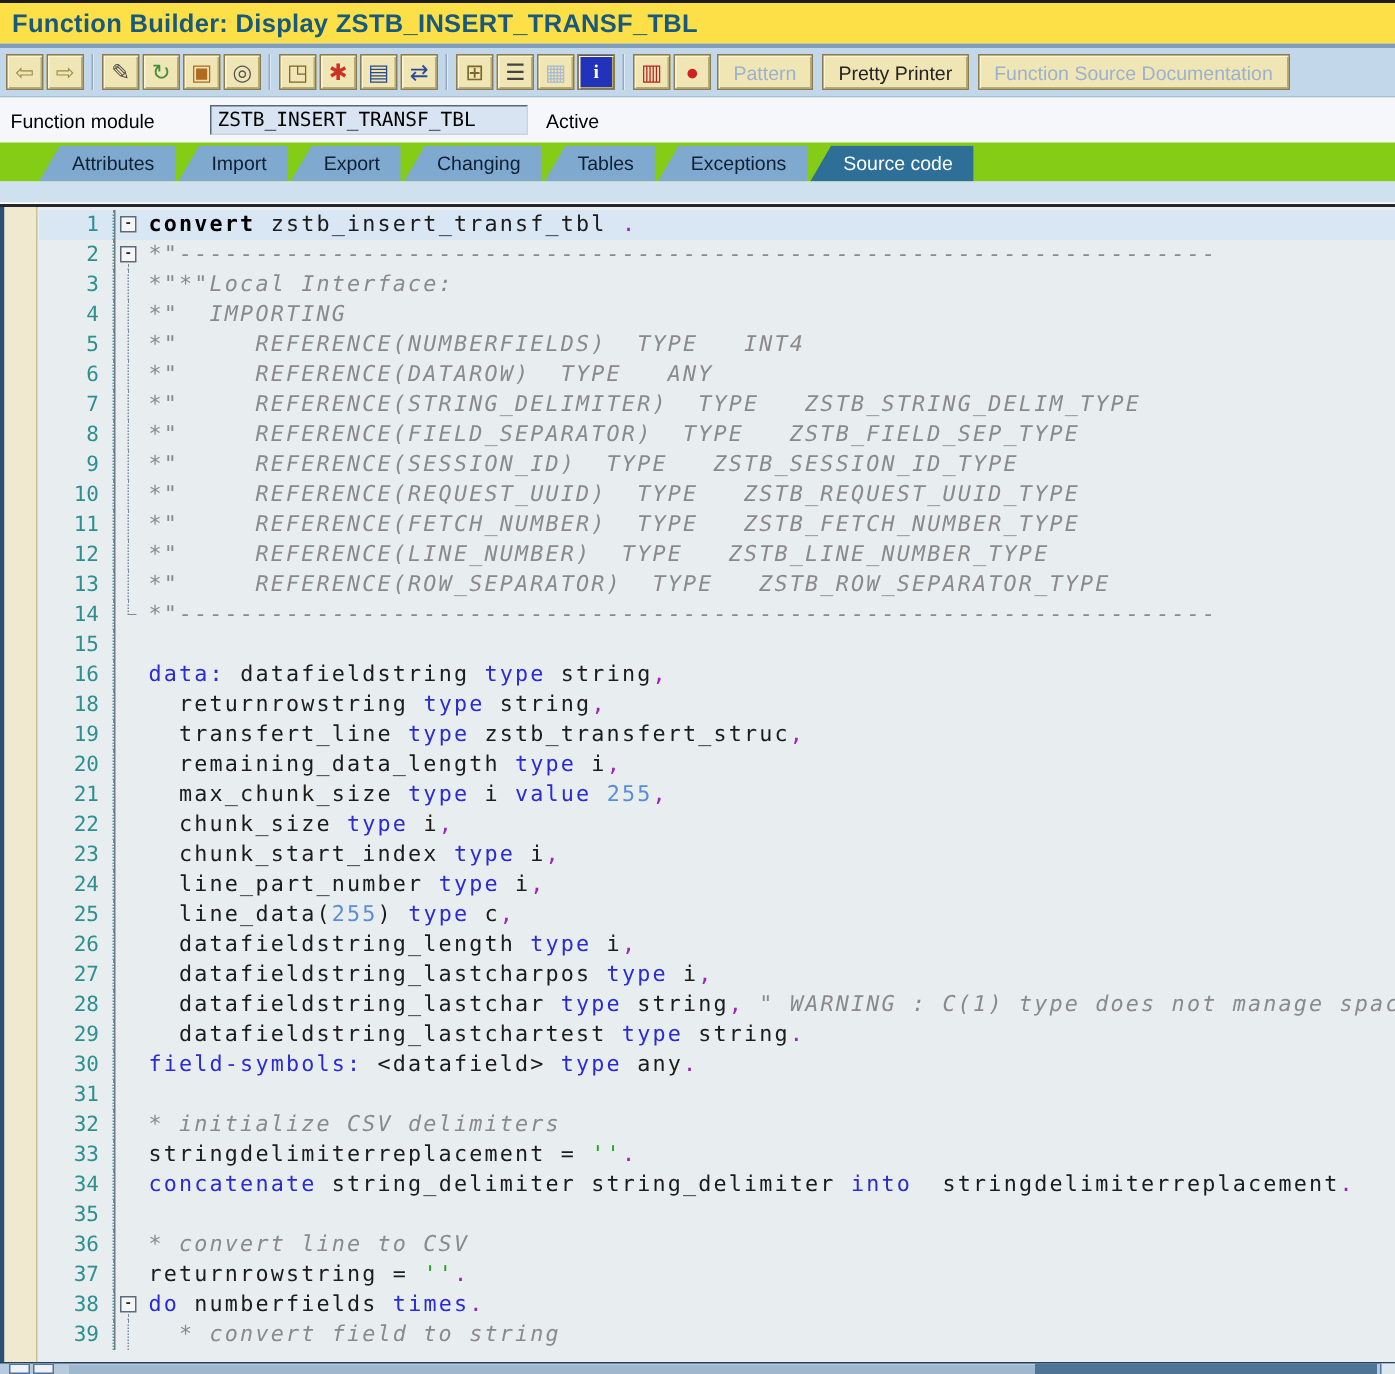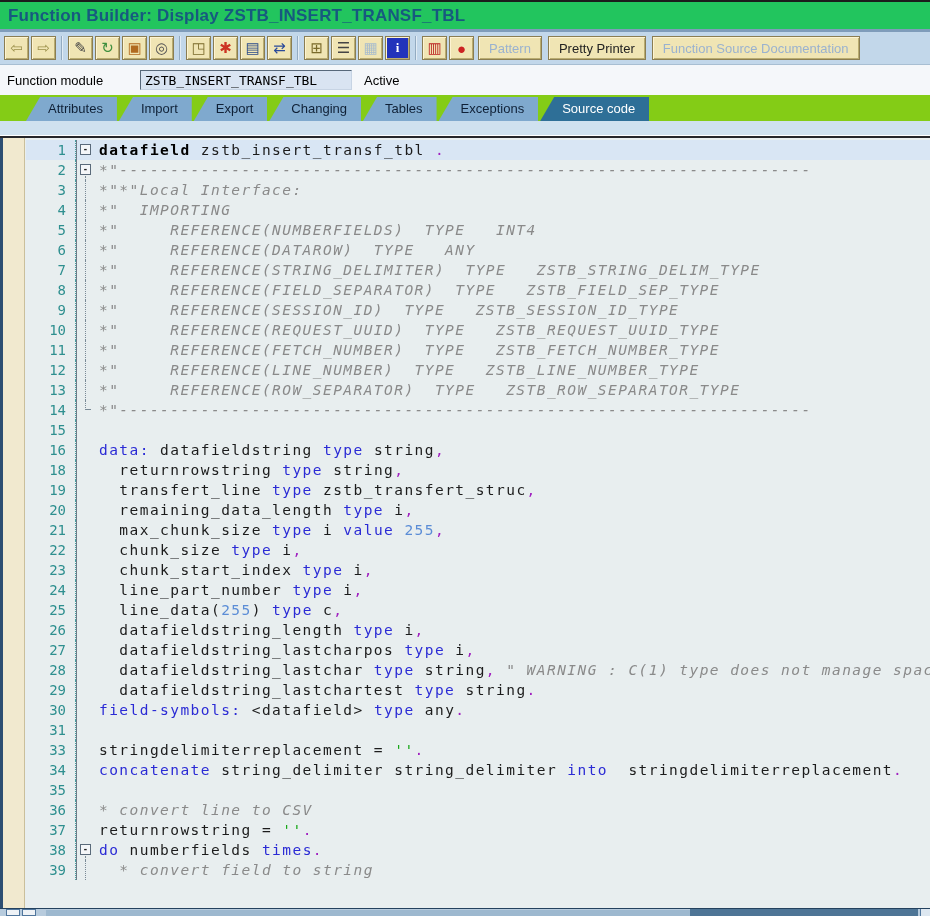--- a/index.html
+++ b/index.html
@@ -1,20 +1,20 @@
 <!DOCTYPE html>
 <html><head>
 <meta charset="utf-8">
 <style>
   * { margin:0; padding:0; box-sizing:border-box; }
   body { font-family:"Liberation Sans", sans-serif; background:#fff; }
   #screen { position:relative; width:930px; height:916px; background:#fff; overflow:hidden; border-top:2px solid #1c1c1c; }
 
   
-  .titlebar { height:27px; display:flex; align-items:center; padding-left:8px; background:#22c55e; }
+  .titlebar { height:27px; display:flex; align-items:center; padding-left:8px; background:#fde047; }
   .titlebar span { font-size:17px; font-weight:bold; color:#17597f; letter-spacing:0.2px; }
   .title-sep { height:3px; background:#7f9cba; }
 
   
   .toolbar { height:33px; background:#c2d7ea; display:flex; align-items:center; padding:0 3px; border-bottom:1px solid #a8bed2; }
   .tbbtn { width:25px; height:24px; margin:0 1px; background:#f0e5b4; border:1px solid #8a7d52;
            box-shadow: inset 1px 1px 0 #fdf4d2, inset -1px -1px 0 #b9ac70;
            display:flex; align-items:center; justify-content:center; font-size:15px; cursor:default; }
   .tbbtn.square { font-weight:bold; font-size:13px; font-family:"Liberation Serif", serif; }
   .tbsep { width:2px; height:24px; background:#93abc1; border-right:1px solid #e2ecf5; margin:0 4px; }
@@ -128,21 +128,21 @@
 
   <div class="editor">
     <div class="edge-left"></div>
     <div class="margin-beige"></div>
     <div class="rows">
         <div class="row hl">
           <div class="ln">1</div>
           <div class="fold">
             <div class="fbox">-</div>
           </div>
-          <div class="code"><span class="tk-b">datafield</span><span class="tk-i"> zstb_insert_transf_tbl </span><span class="tk-p">.</span></div>
+          <div class="code"><span class="tk-b">convert</span><span class="tk-i"> zstb_insert_transf_tbl </span><span class="tk-p">.</span></div>
         </div>
         <div class="row">
           <div class="ln">2</div>
           <div class="fold">
             <div class="fstem below"></div>
             <div class="fbox">-</div>
           </div>
           <div class="code"><span class="tk-c">*"--------------------------------------------------------------------</span></div>
         </div>
         <div class="row">
@@ -301,20 +301,25 @@
         </div>
         <div class="row">
           <div class="ln">30</div>
           <div class="fold"></div>
           <div class="code"><span class="tk-k">field-symbols:</span><span class="tk-i"> &lt;datafield&gt; </span><span class="tk-k">type</span><span class="tk-i"> any</span><span class="tk-p">.</span></div>
         </div>
         <div class="row">
           <div class="ln">31</div>
           <div class="fold"></div>
           <div class="code"></div>
+        </div>
+        <div class="row">
+          <div class="ln">32</div>
+          <div class="fold"></div>
+          <div class="code"><span class="tk-c">* initialize CSV delimiters</span></div>
         </div>
         <div class="row">
           <div class="ln">33</div>
           <div class="fold"></div>
           <div class="code"><span class="tk-i">stringdelimiterreplacement = </span><span class="tk-s">''</span><span class="tk-p">.</span></div>
         </div>
         <div class="row">
           <div class="ln">34</div>
           <div class="fold"></div>
           <div class="code"><span class="tk-k">concatenate</span><span class="tk-i"> string_delimiter string_delimiter </span><span class="tk-k">into</span><span class="tk-i">  stringdelimiterreplacement</span><span class="tk-p">.</span></div>

